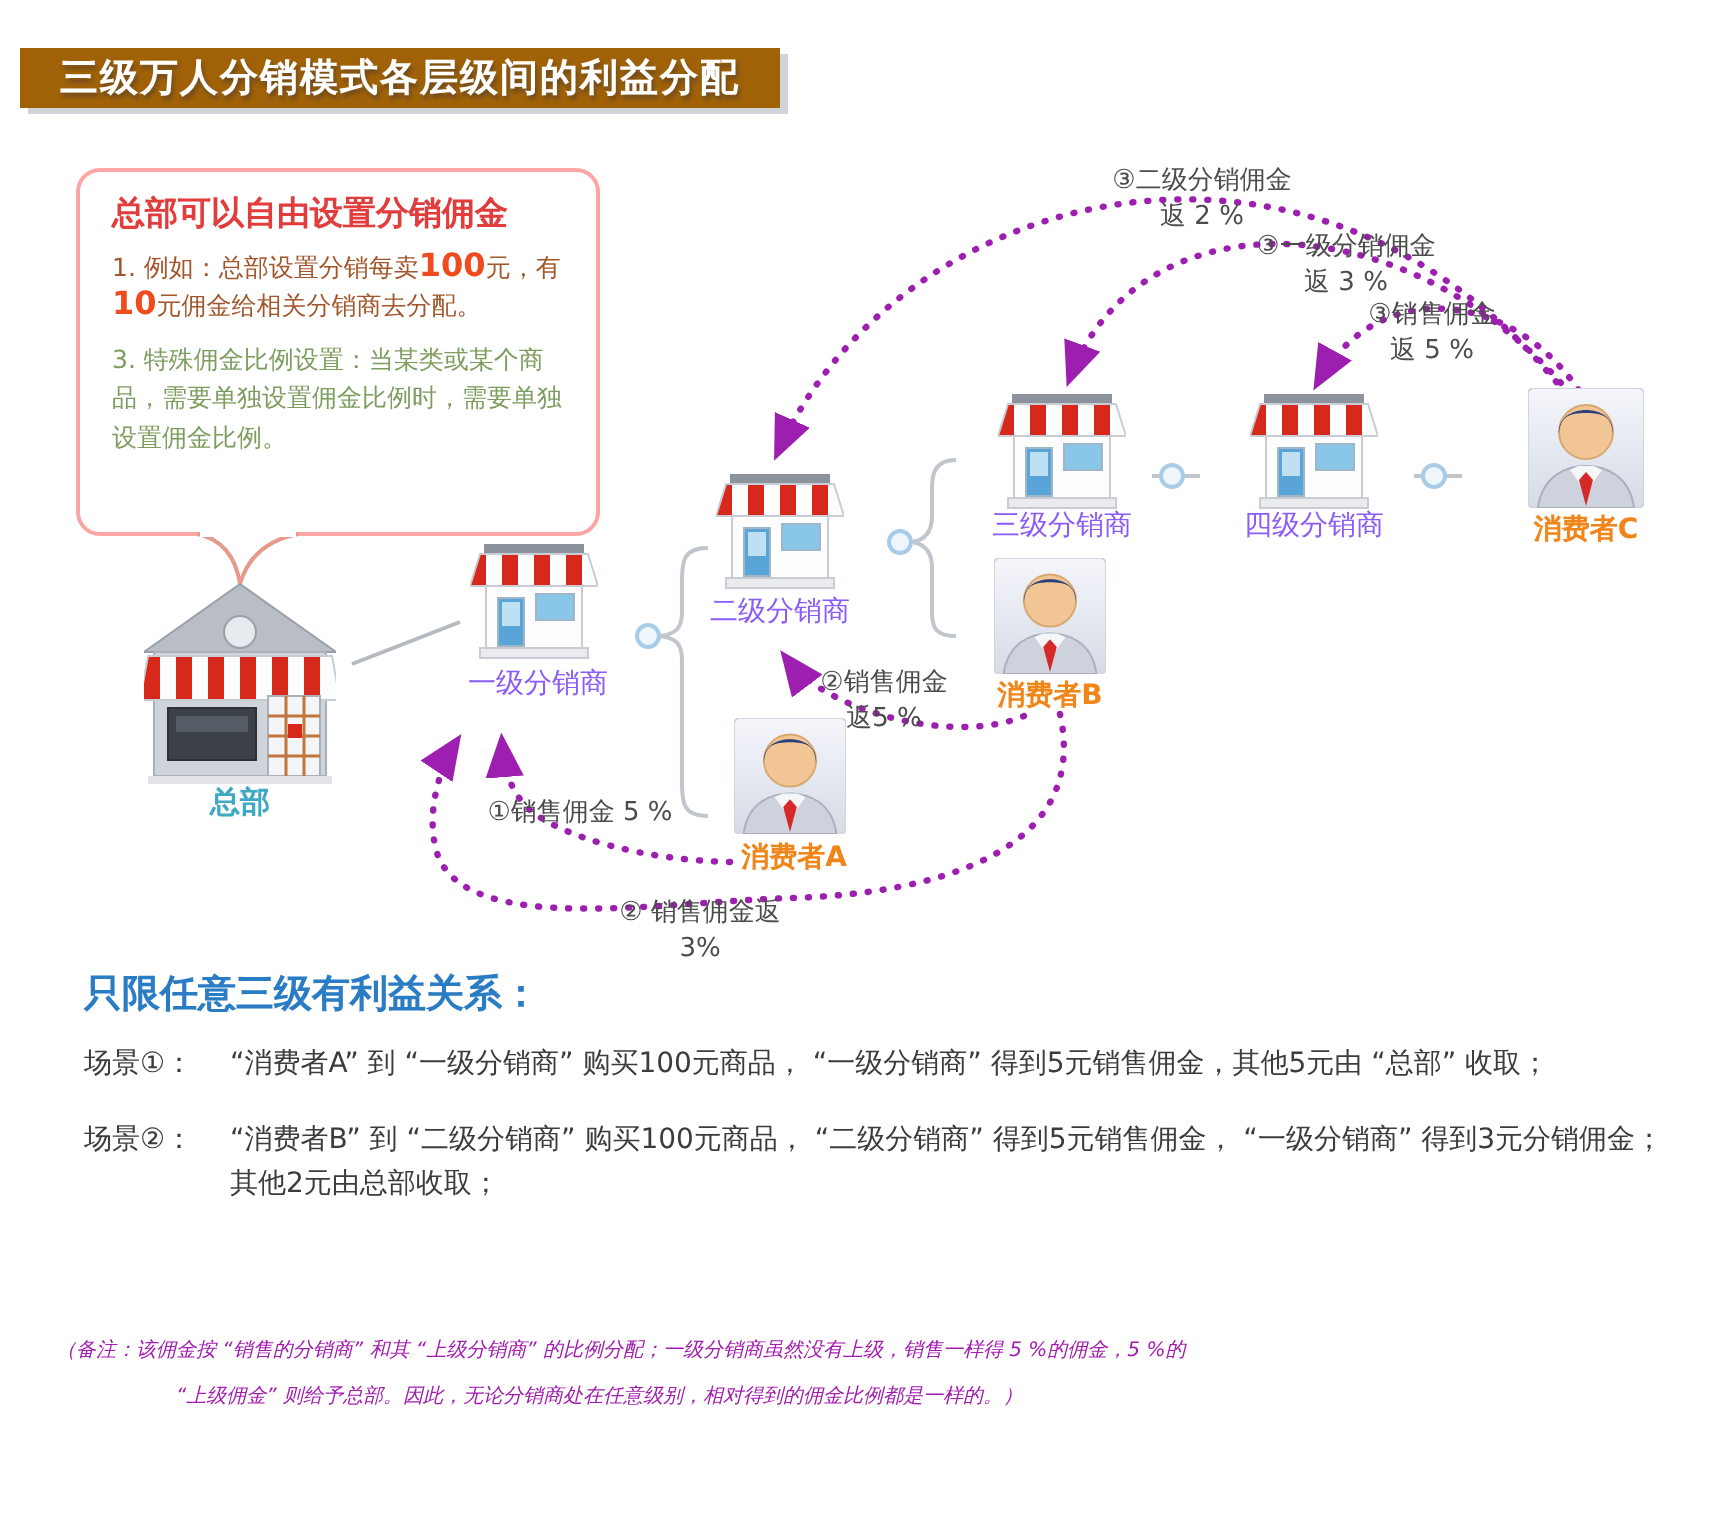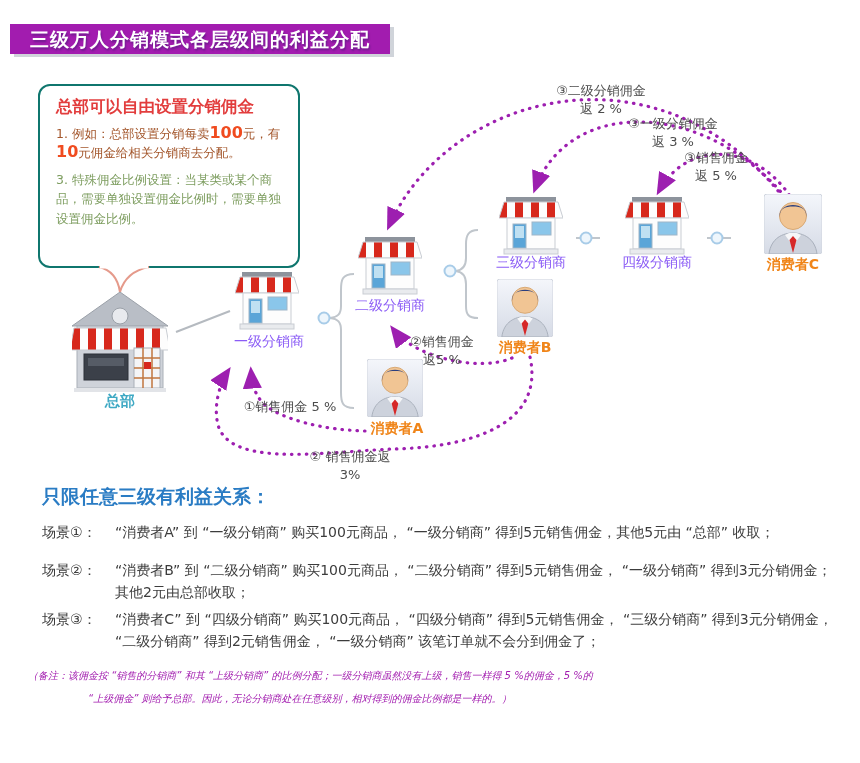--- a/index.html
+++ b/index.html
@@ -3,28 +3,28 @@
 <meta charset="utf-8">
 <style>
   html,body{margin:0;padding:0;background:#fff;}
   #canvas{
     position:relative;width:860px;height:763px;background:#fff;overflow:hidden;
     font-family:"DejaVu Sans","Liberation Sans",sans-serif;
   }
   
   .banner{
     position:absolute;left:10px;top:24px;height:30px;line-height:30px;
-    padding:0 20px;background:#a21caf;color:#fff;font-size:19px;font-weight:bold;
+    padding:0 20px;background:#a16207;color:#fff;font-size:19px;font-weight:bold;
     letter-spacing:1px;box-shadow:4px 3px 0 rgba(150,160,172,.45);
     text-shadow:1px 2px 2px rgba(10,30,80,.35);white-space:nowrap;
   }
   
   .bubble{
     position:absolute;left:38px;top:84px;width:262px;height:184px;
-    border:2px solid #0f766e;border-radius:12px;background:#fff;
+    border:2px solid #fca5a5;border-radius:12px;background:#fff;
     padding:10px 14px 8px 16px;box-sizing:border-box;
   }
   .bubble h3{margin:0 0 6px 0;font-size:16.5px;color:#e23d3d;font-weight:bold;}
   .bubble .item{font-size:12.5px;line-height:1.55;color:#a3562b;margin:0 0 7px 0;}
   .bubble .item.green{color:#7d9d5f;margin-bottom:0;}
   .hl-red{color:#f04b1f;font-weight:bold;font-size:16px;line-height:1;}
   .hl-orange{color:#f47f16;font-weight:bold;font-size:15px;line-height:1;}
   .bubble-tail{position:absolute;left:96px;top:266px;width:56px;height:28px;}
   
   #overlay{position:absolute;left:0;top:0;width:860px;height:500px;pointer-events:none;}
@@ -209,23 +209,19 @@
   <div class="rules-heading">只限任意三级有利益关系：</div>
 
   <div class="scenario" style="top:521px">
     <span class="sc-label">场景①：</span><span>“消费者A” 到 “一级分销商” 购买100元商品， “一级分销商” 得到5元销售佣金，其他5元由 “总部” 收取；</span>
     <div class="sc-line2"></div>
   </div>
   <div class="scenario" style="top:559px">
     <span class="sc-label">场景②：</span><span>“消费者B” 到 “二级分销商” 购买100元商品， “二级分销商” 得到5元销售佣金， “一级分销商” 得到3元分销佣金；</span>
     <div class="sc-line2">其他2元由总部收取；</div>
   </div>
-  <div class="scenario" style="top:608px">
-    <span class="sc-label">场景③：</span><span>“消费者C” 到 “四级分销商” 购买100元商品， “四级分销商” 得到5元销售佣金， “三级分销商” 得到3元分销佣金，</span>
-    <div class="sc-line2">“二级分销商” 得到2元销售佣金， “一级分销商” 该笔订单就不会分到佣金了；</div>
-  </div>
 
   <div class="note">
     <div>（备注：该佣金按 “销售的分销商” 和其 “上级分销商” 的比例分配；一级分销商虽然没有上级，销售一样得 5 %的佣金，5  %的</div>
     <div class="note-line2">“上级佣金” 则给予总部。因此，无论分销商处在任意级别，相对得到的佣金比例都是一样的。）</div>
   </div>
 
 </div>
 
 </body></html>

